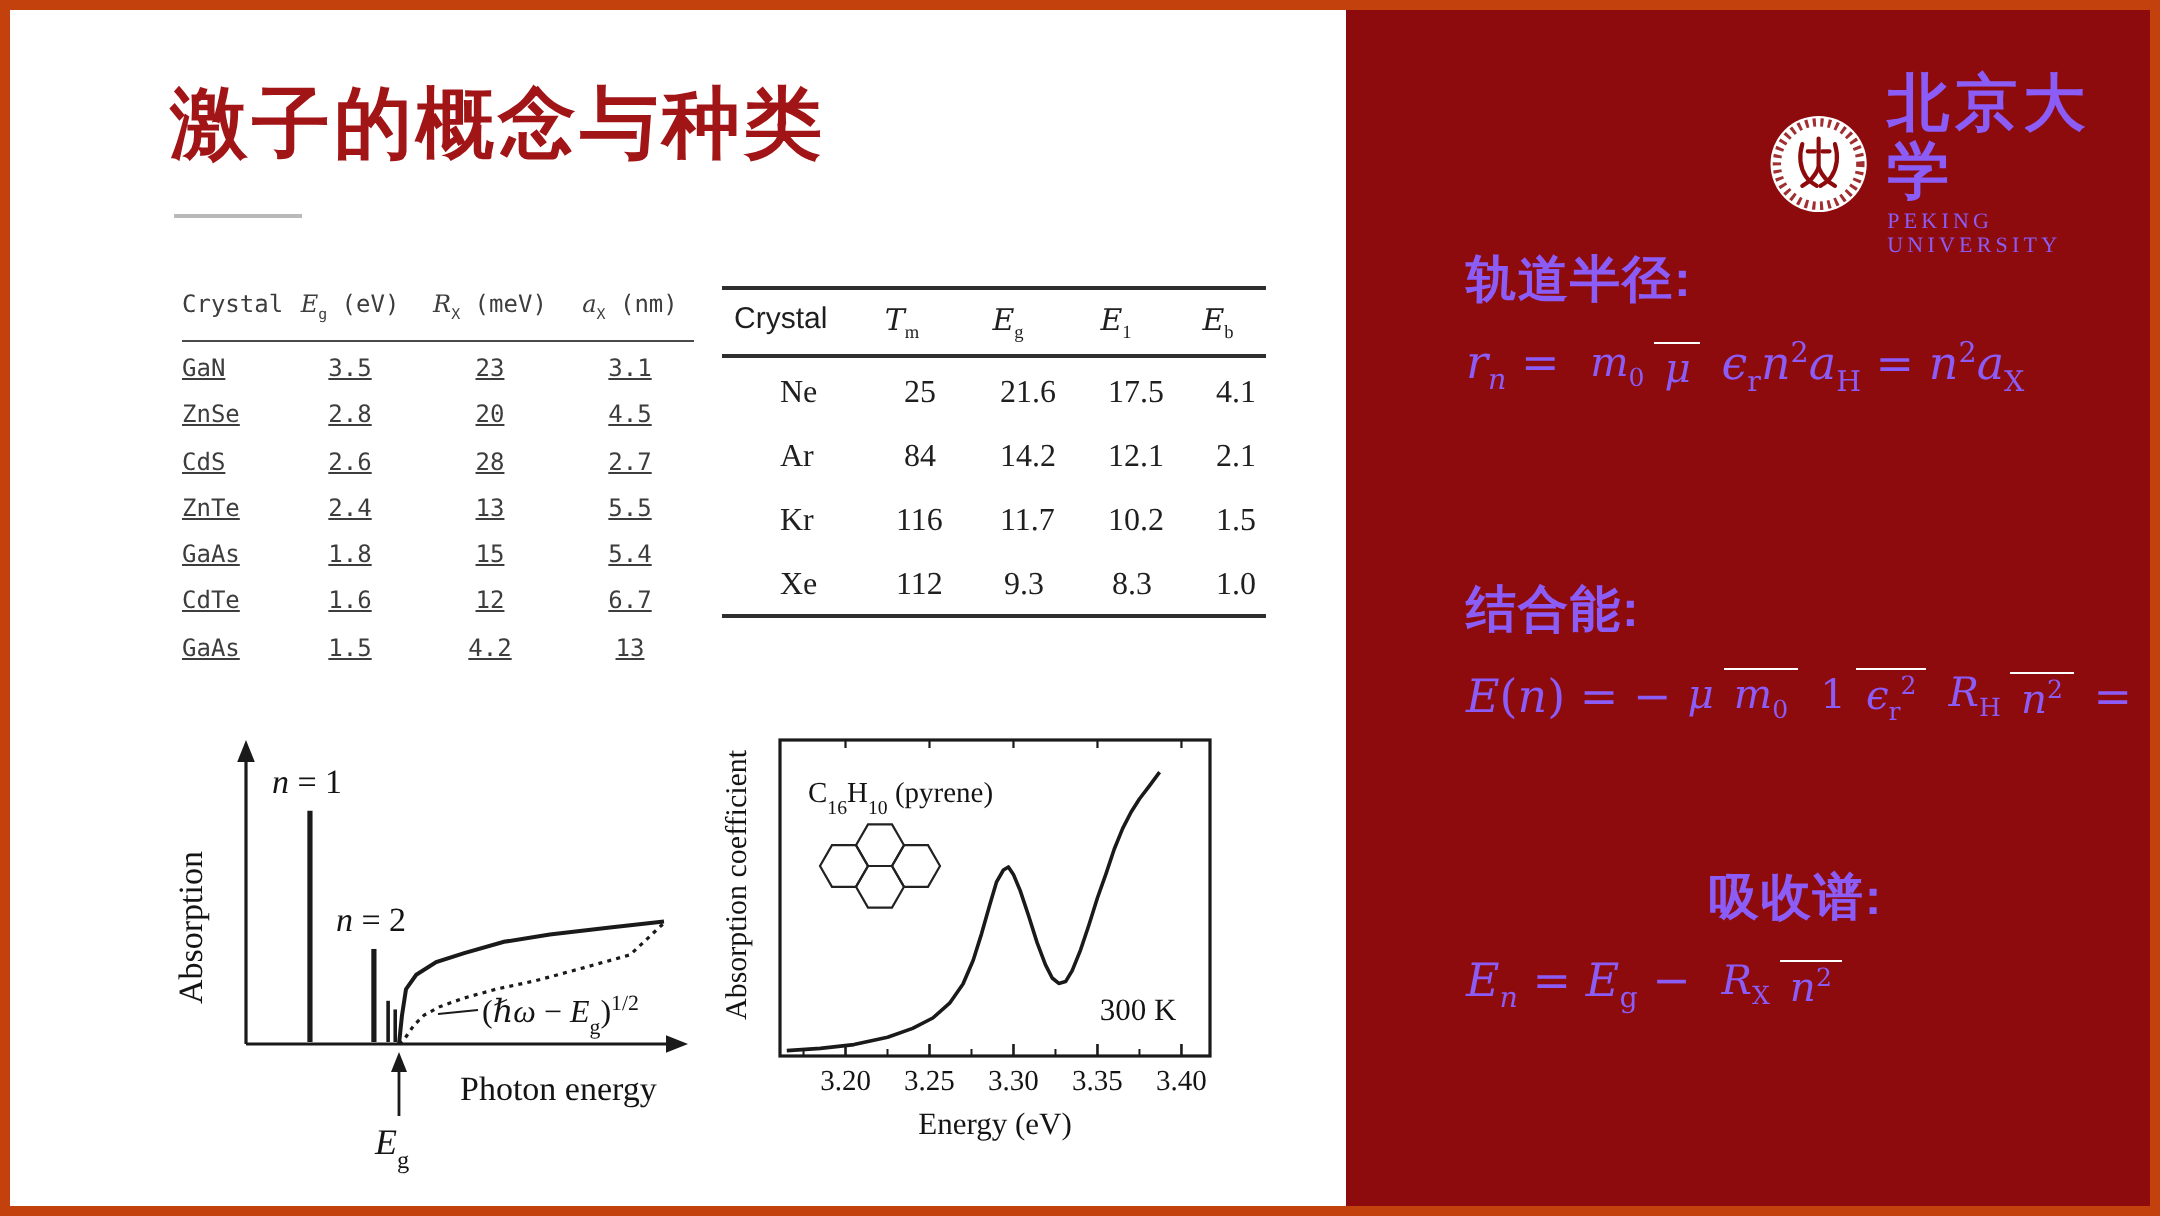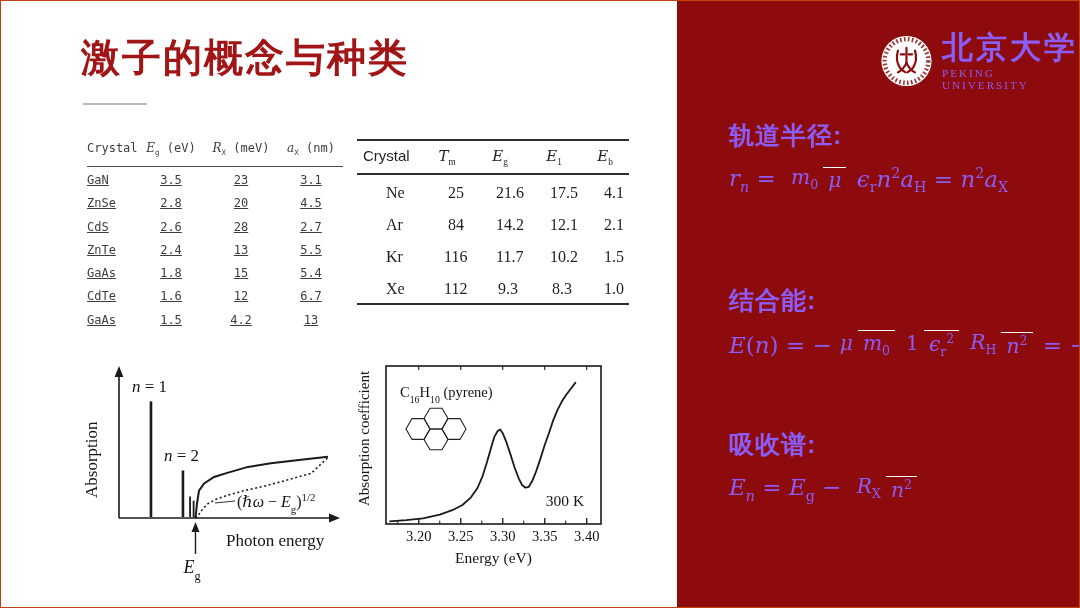--- a/index.html
+++ b/index.html
@@ -1,19 +1,19 @@
 <!DOCTYPE html>
 <html style="--panel-red: #8E0B0D; --title-red: #A21517;"><head>
 <meta charset="utf-8">
 <style>
   :root { --panel-red:#8E0B0D; --title-red:#A21517; }
   html,body { margin:0; padding:0; background:#e8e8e8; }
   .slide {
     position:relative; width:1080px; height:608px; background:#ffffff;
-    border:1px solid #c2410c; box-sizing:border-box; overflow:hidden;
+    border:5px solid #c2410c; box-sizing:border-box; overflow:hidden;
     font-family:"Liberation Sans", sans-serif;
   }
   .red-panel { position:absolute; top:0; right:0; width:402px; height:608px; background:var(--panel-red); }
 
   .slide-title {
     position:absolute; left:80px; top:30px; font-size:39px; font-weight:bold;
     color:var(--title-red); letter-spacing:2px;
   }
   .title-underline { position:absolute; left:82px; top:102px; width:64px; height:2px; background:#b9b9b9; }
 
@@ -45,21 +45,21 @@
   .plot2 { position:absolute; left:357px; top:350px; }
   svg text { font-family:"Liberation Serif","DejaVu Serif",serif; fill:#141414; }
 
   
   .logo { position:absolute; left:878px; top:30px; display:flex; align-items:center; }
   .logo-text { margin-left:8px; color:#8b5cf6; }
   .logo-cn { font-size:31px; font-weight:bold; letter-spacing:3px; line-height:34px; }
   .logo-en { font-size:11px; letter-spacing:2.1px; font-family:"Liberation Serif", serif; margin-top:2px; }
 
   .panel-section { position:absolute; left:728px; width:330px; color:#8b5cf6; }
-  .sec1 { top:118px; } .sec2 { top:283px; } .sec3 { top:427px; }
+  .sec1 { top:118px; } .sec2 { top:283px; } .sec3 { top:427px;text-align:center; }
   .sec-heading { font-size:25px; font-weight:bold; letter-spacing:1px; }
   .formula { margin-top:13px; font-family:"DejaVu Serif", serif; font-size:23px;
              display:flex; align-items:center; flex-wrap:nowrap; }
   .formula .mt { white-space:pre; }
   .frac { display:inline-flex; flex-direction:row; align-items:center; margin:0 3px;
           font-size:0.88em; line-height:1.15; }
   .frac .num { padding:0 5px 1px; }
   .frac .den { border-top:1.5px solid #fff; padding:1px 5px 0; }
 </style>
 </head>

